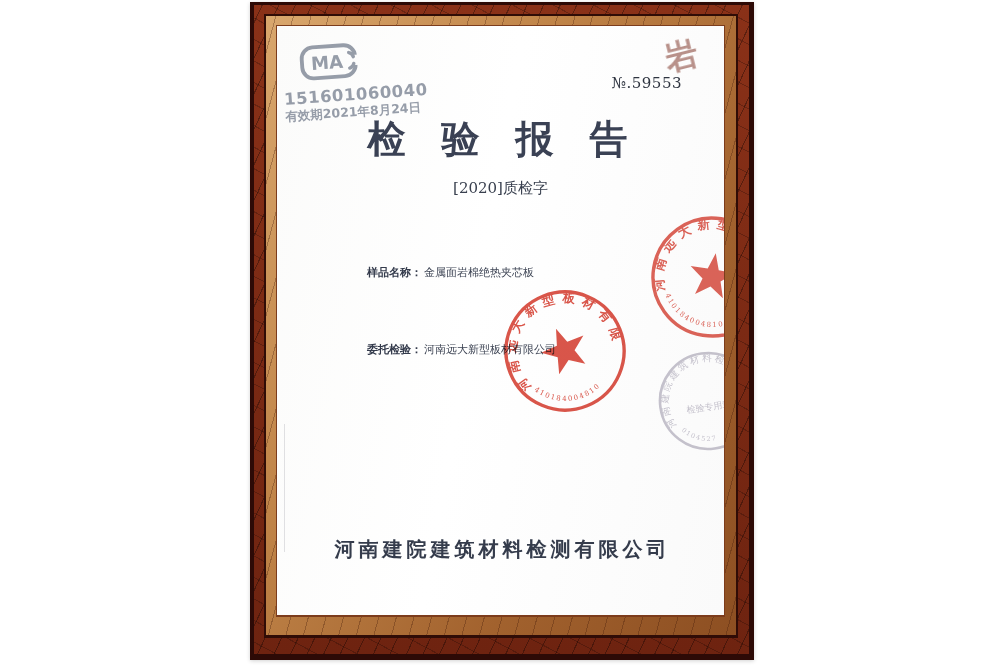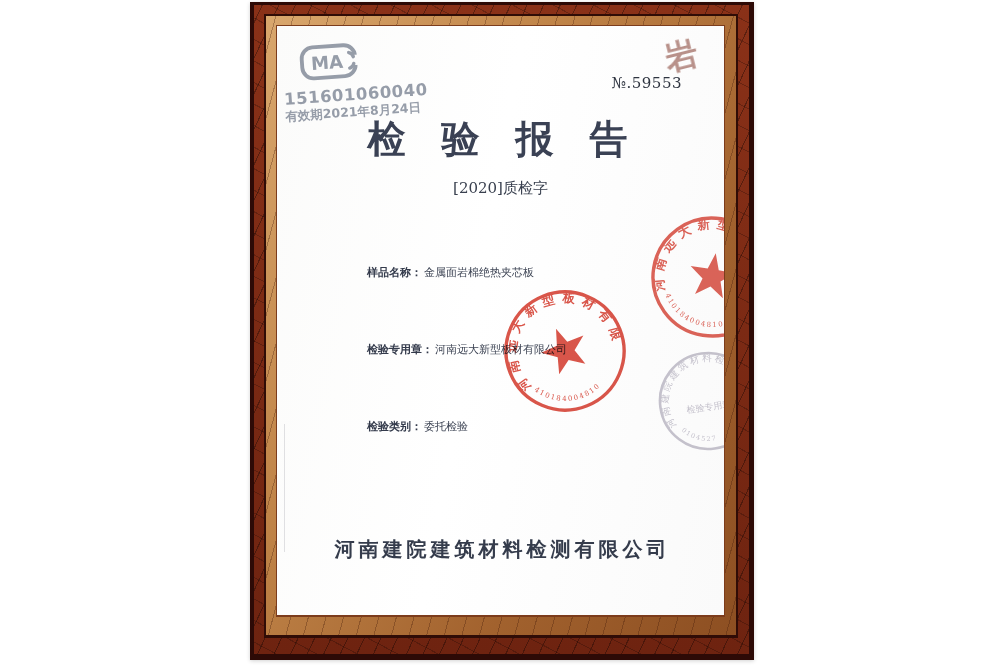--- a/index.html
+++ b/index.html
@@ -111,24 +111,21 @@
         <div class="title">检验报告</div>
 
         <div class="doc-line">
           <span>[2020]质检字</span>
         </div>
 
         <div class="field field-0">
           <span class="lbl">样品名称：</span><span class="val">金属面岩棉绝热夹芯板</span>
         </div>
         <div class="field field-1">
-          <span class="lbl">检验专用章：</span><span class="val">河南远大新型板材有限公司</span>
-        </div>
-        <div class="field field-2">
-          <span class="lbl">检验类别：</span><span class="val">委托检验</span>
+          <span class="lbl">委托检验：</span><span class="val">河南远大新型板材有限公司</span>
         </div>
 
         <div class="issuer">河南建院建筑材料检测有限公司</div>
 
         <svg class="seal seal-main" viewBox="0 0 130 130">
           <circle cx="65" cy="65" r="59" fill="none" stroke="#d4382a" stroke-width="3.4"></circle>
           <polygon fill="#d4382a" points="65,41 70.6,57.2 87.8,57.6 74.1,68 79.1,84.4 65,74.6 50.9,84.4 55.9,68 42.2,57.6 59.4,57.2"></polygon>
           <defs>
                       <path id="arcA1" d="M20.6,85.7 A49,49 0 1 1 109.4,85.7" fill="none"></path>
                 <path id="arcB1" d="M21.7,90 A50,50 0 0 0 108.3,90" fill="none"></path>

